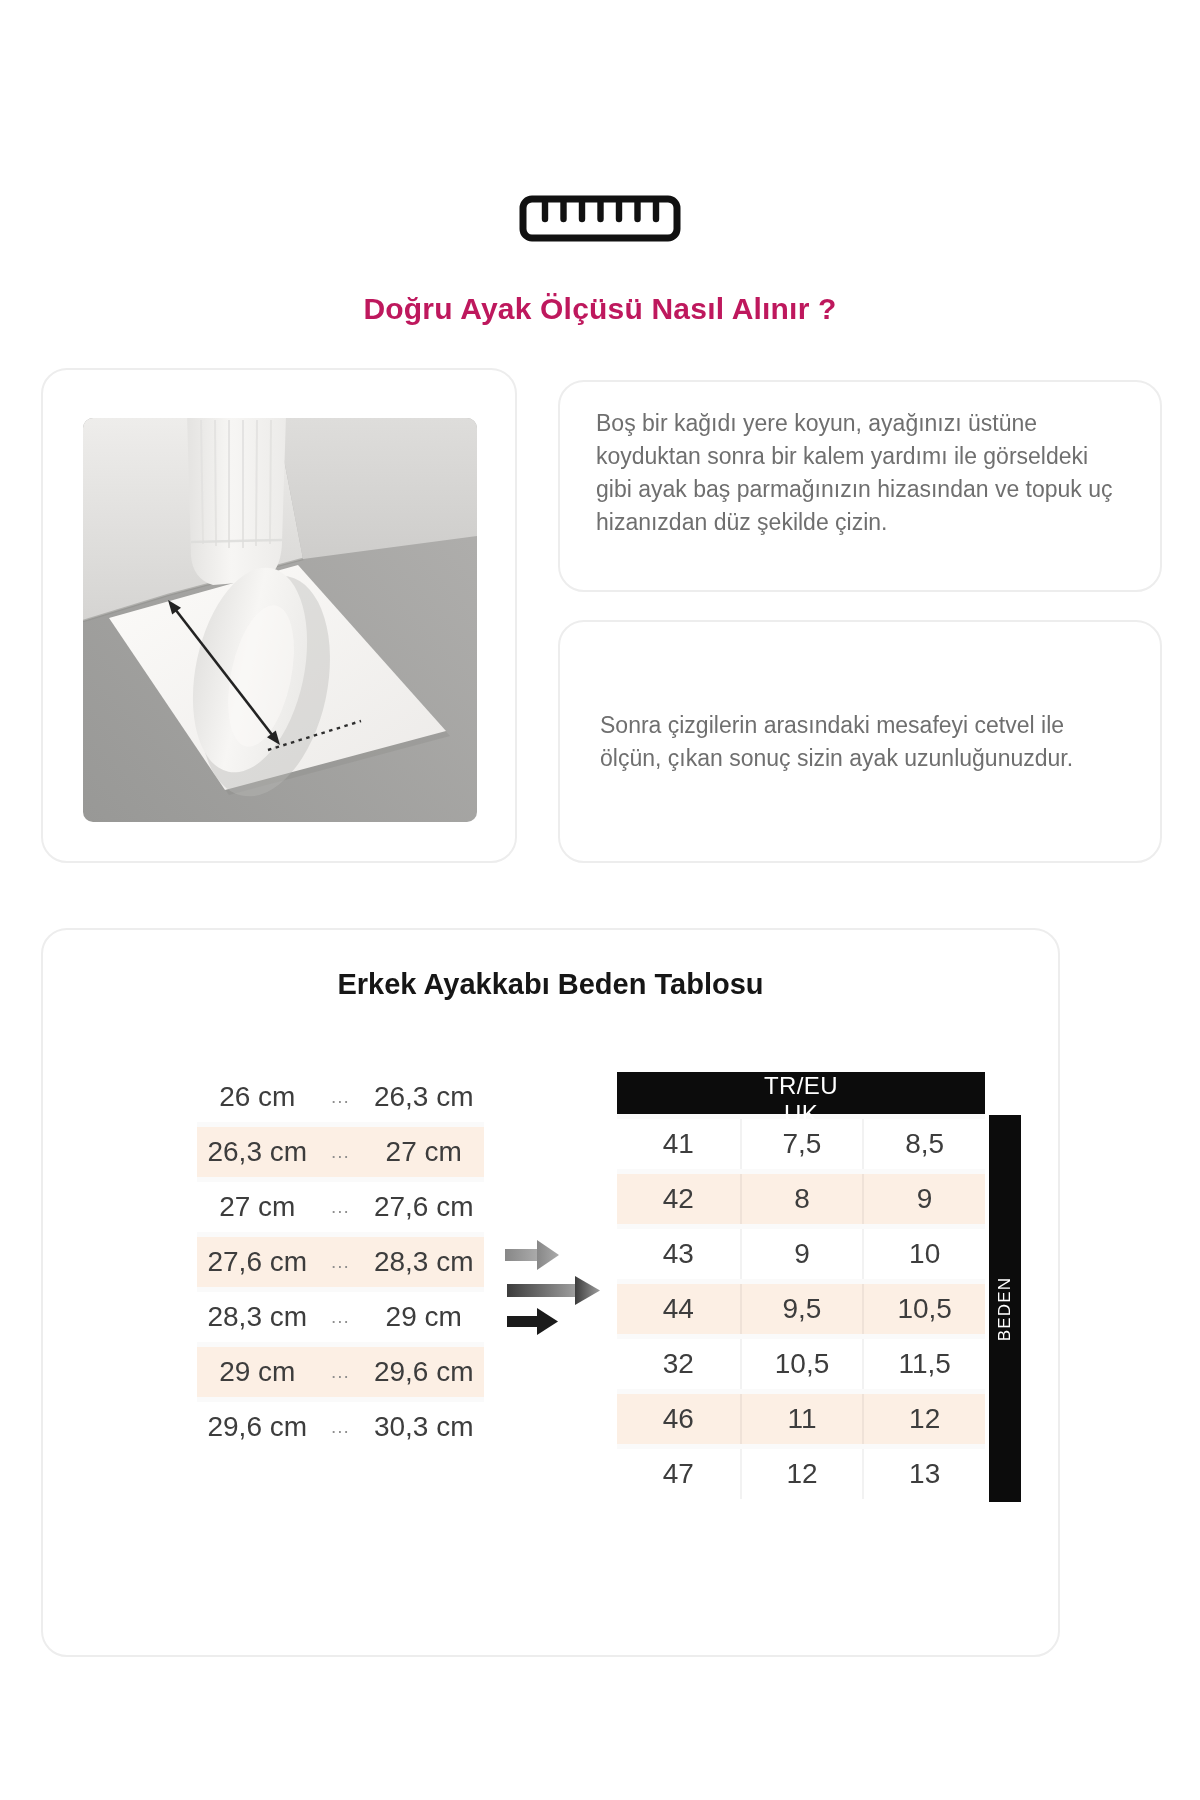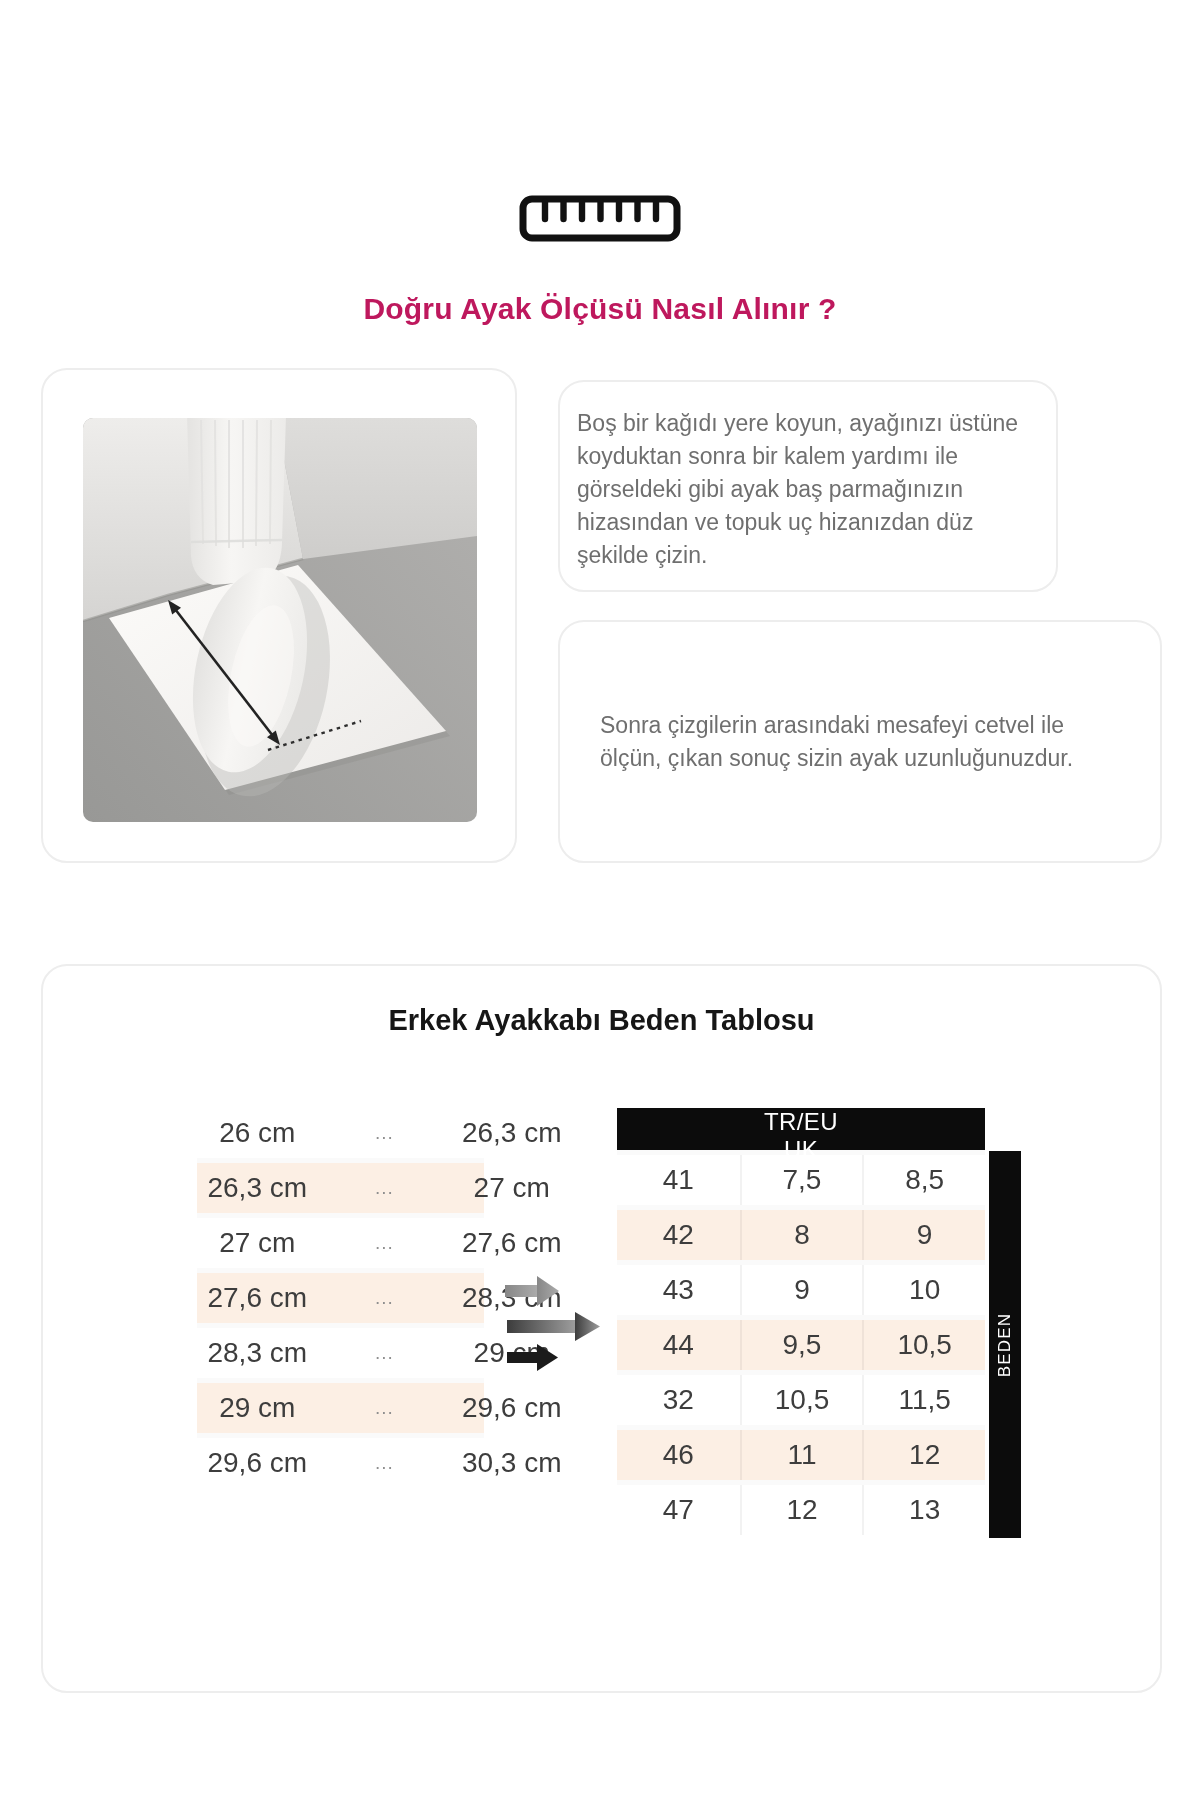--- a/index.html
+++ b/index.html
@@ -16,42 +16,42 @@
   
   .card{
     position:absolute;background:#fff;border:2px solid #ededed;border-radius:26px;
     box-sizing:border-box;
   }
   .photo-card{left:41px;top:368px;width:476px;height:495px;}
   .photo-frame{
     position:absolute;left:40px;top:48px;width:394px;height:404px;border-radius:10px;
     overflow:hidden;
   }
-  .instr-card-1{left:558px;top:380px;width:500px;height:212px;padding:25px 17px;}
+  .instr-card-1{left:558px;top:380px;width:604px;height:212px;padding:25px 36px;}
   .instr-card-2{left:558px;top:620px;width:604px;height:243px;padding:18px 40px;
     display:flex;flex-direction:column;justify-content:center;}
   .instr-text{font-size:23px;line-height:33px;color:#6f6f6f;}
   
-  .size-card{left:41px;top:964px;width:1121px;height:729px;}
+  .size-card{left:41px;top:928px;width:1019px;height:729px;}
   .size-title{
     position:absolute;left:0;top:38px;width:100%;text-align:center;
     font-size:29px;font-weight:700;color:#161616;
   }
   .tbl{position:absolute;display:grid;row-gap:5px;background:#fafafa;}
   .cm-tbl{left:154px;top:142px;width:287px;}
   .sz-tbl{left:574px;top:142px;width:368px;}
   .tbl-head{
     height:42px;background:#0c0c0c;color:#ffffff;display:grid;align-items:center;
     font-size:24px;font-weight:500;letter-spacing:.4px;
   }
   .cm-head{grid-template-columns:1fr;justify-items:center;}
   .sz-head{grid-template-columns:1fr;justify-items:center;}
   .trow{height:50px;display:grid;align-items:center;justify-items:center;
     font-size:28px;color:#3d3d3d;}
-  .cm-row{grid-template-columns:42% 16% 42%;gap:44px;}
+  .cm-row{grid-template-columns:42% 16% 42%;}
   .sz-row{grid-template-columns:1fr 1fr 1fr;}
   .r-white{background:#ffffff;}
   .r-cream{background:#fcefe4;}
   .dots{font-size:19px;color:#8f8f8f;letter-spacing:1px;}
   .sz-cell{width:100%;height:50px;display:flex;align-items:center;justify-content:center;box-sizing:border-box;}
   .sz-cell + .sz-cell{border-left:2px solid rgba(0,0,0,0.05);}
   .arrows-wrap{position:absolute;left:455px;top:300px;width:160px;height:115px;}
   .beden-bar{
     position:absolute;left:946px;top:185px;width:32px;height:387px;background:#0c0c0c;
     display:flex;align-items:center;justify-content:center;

